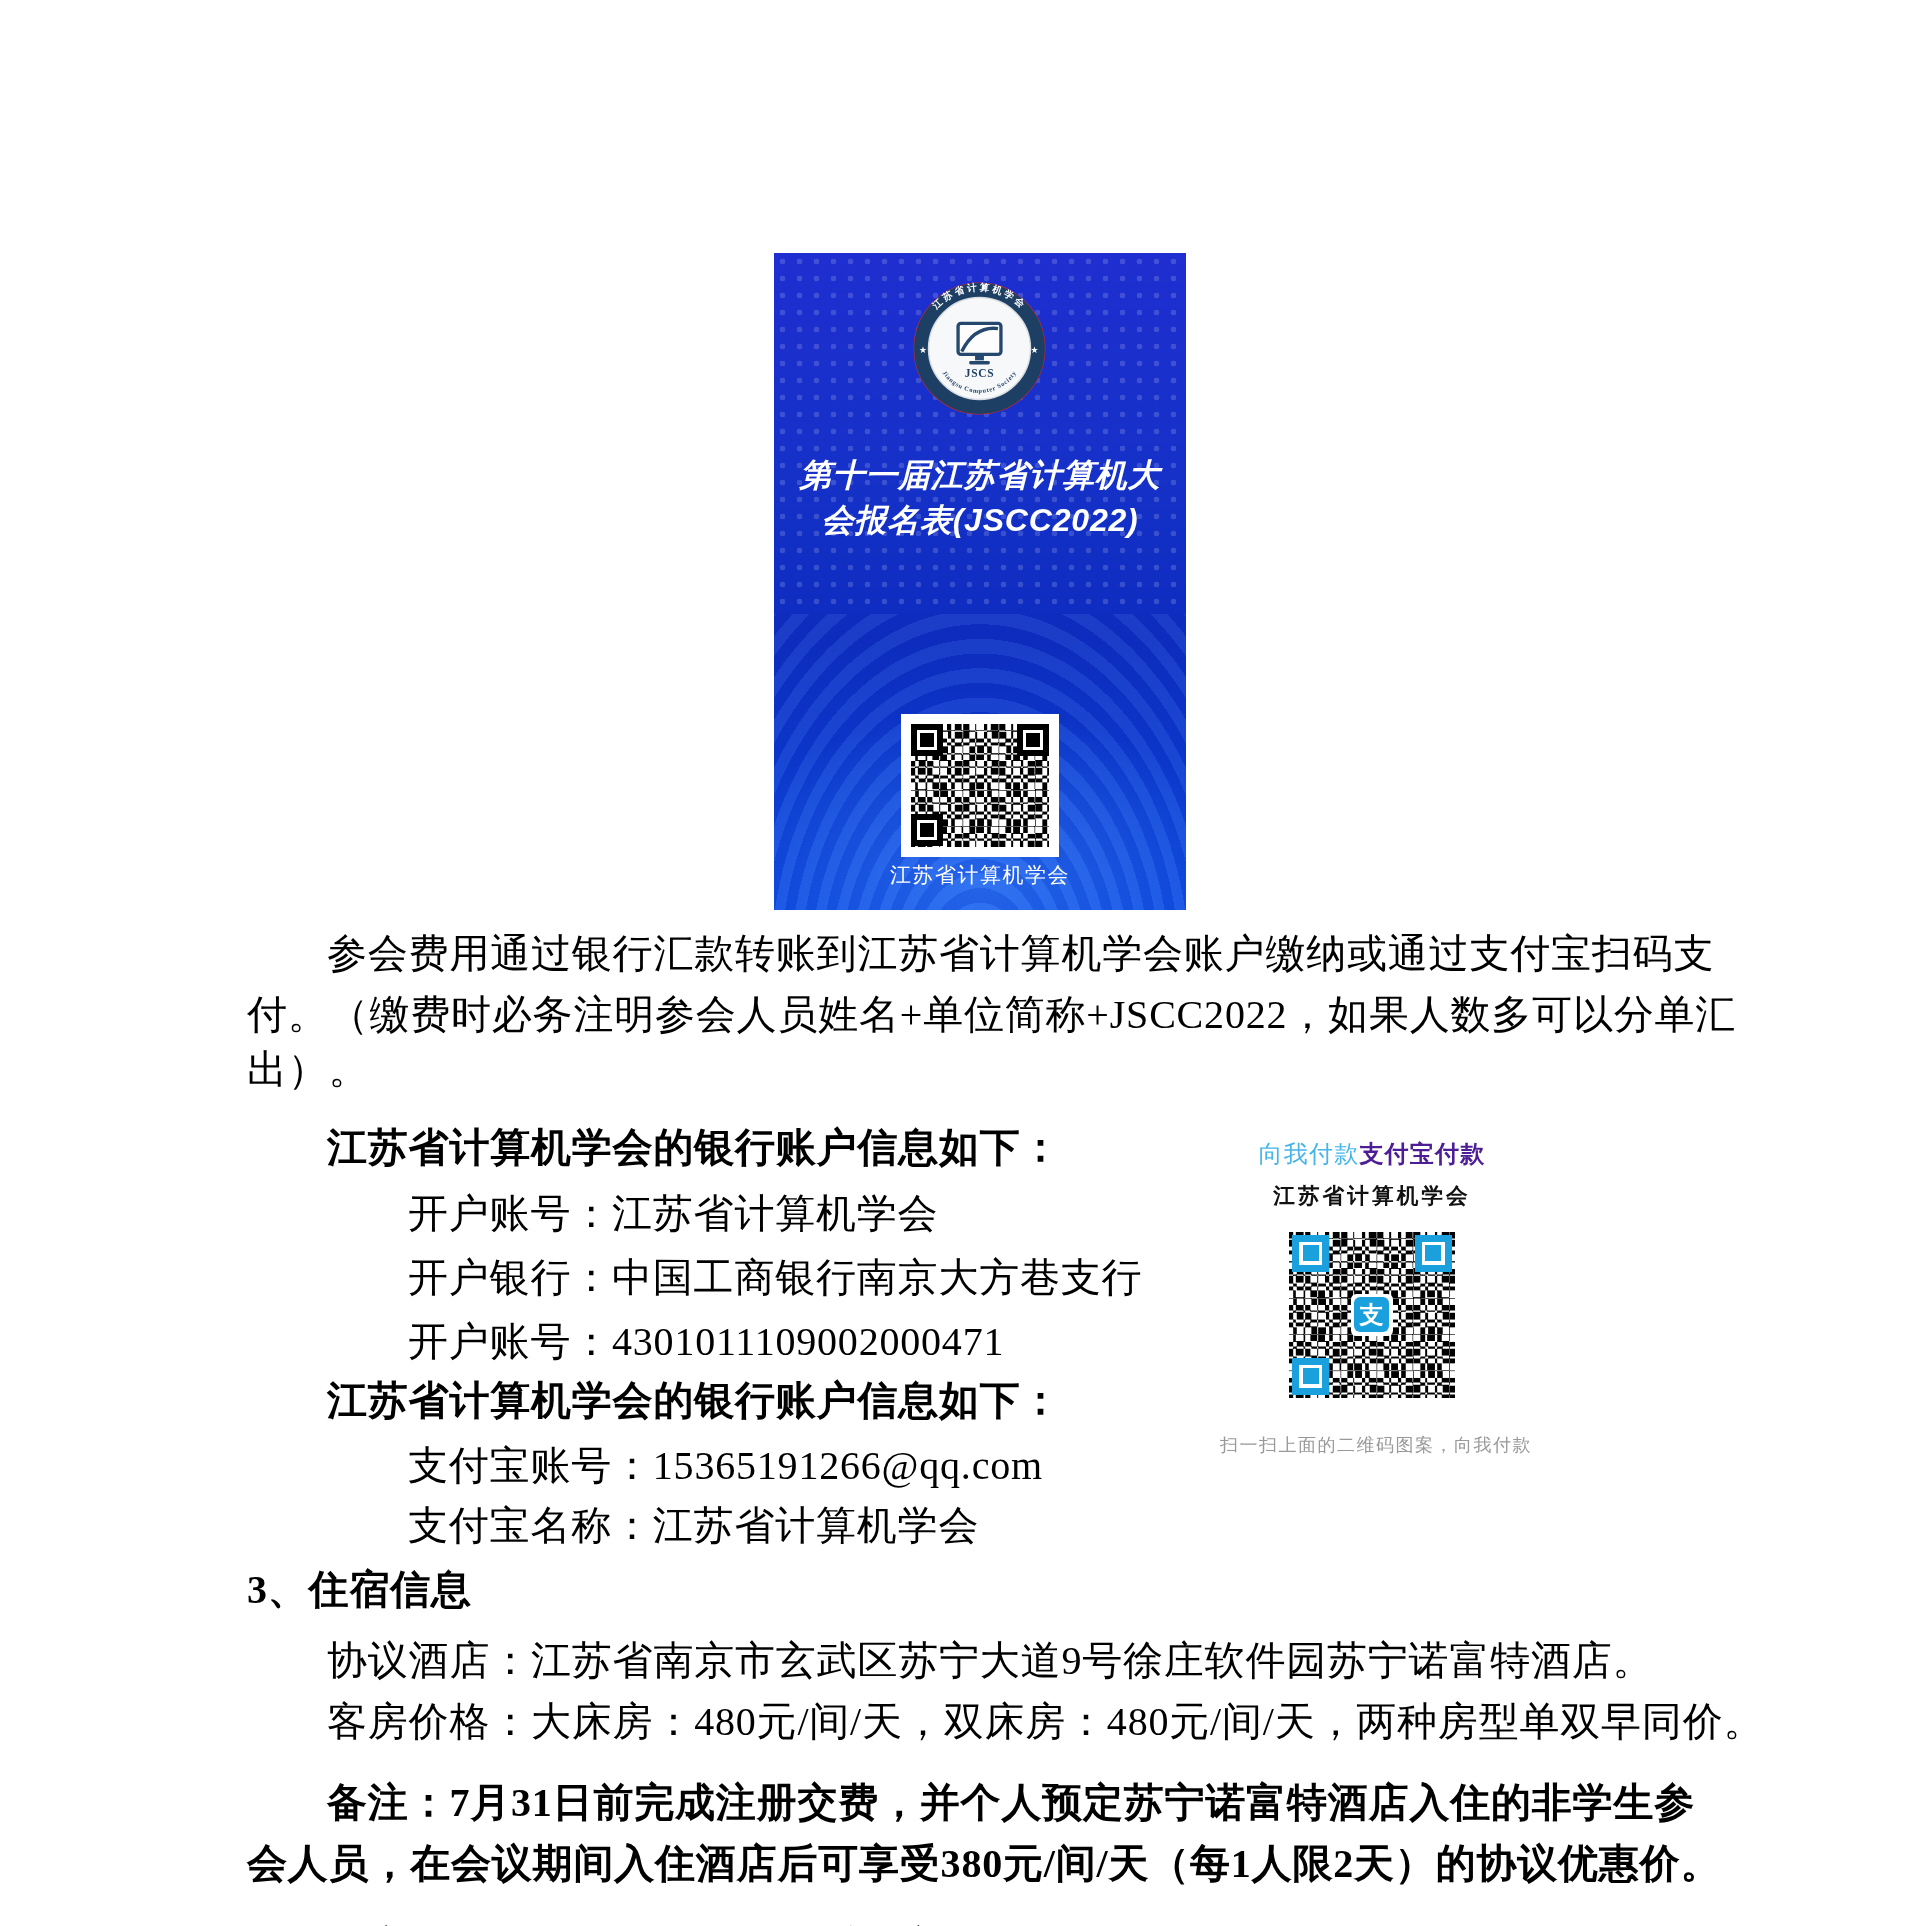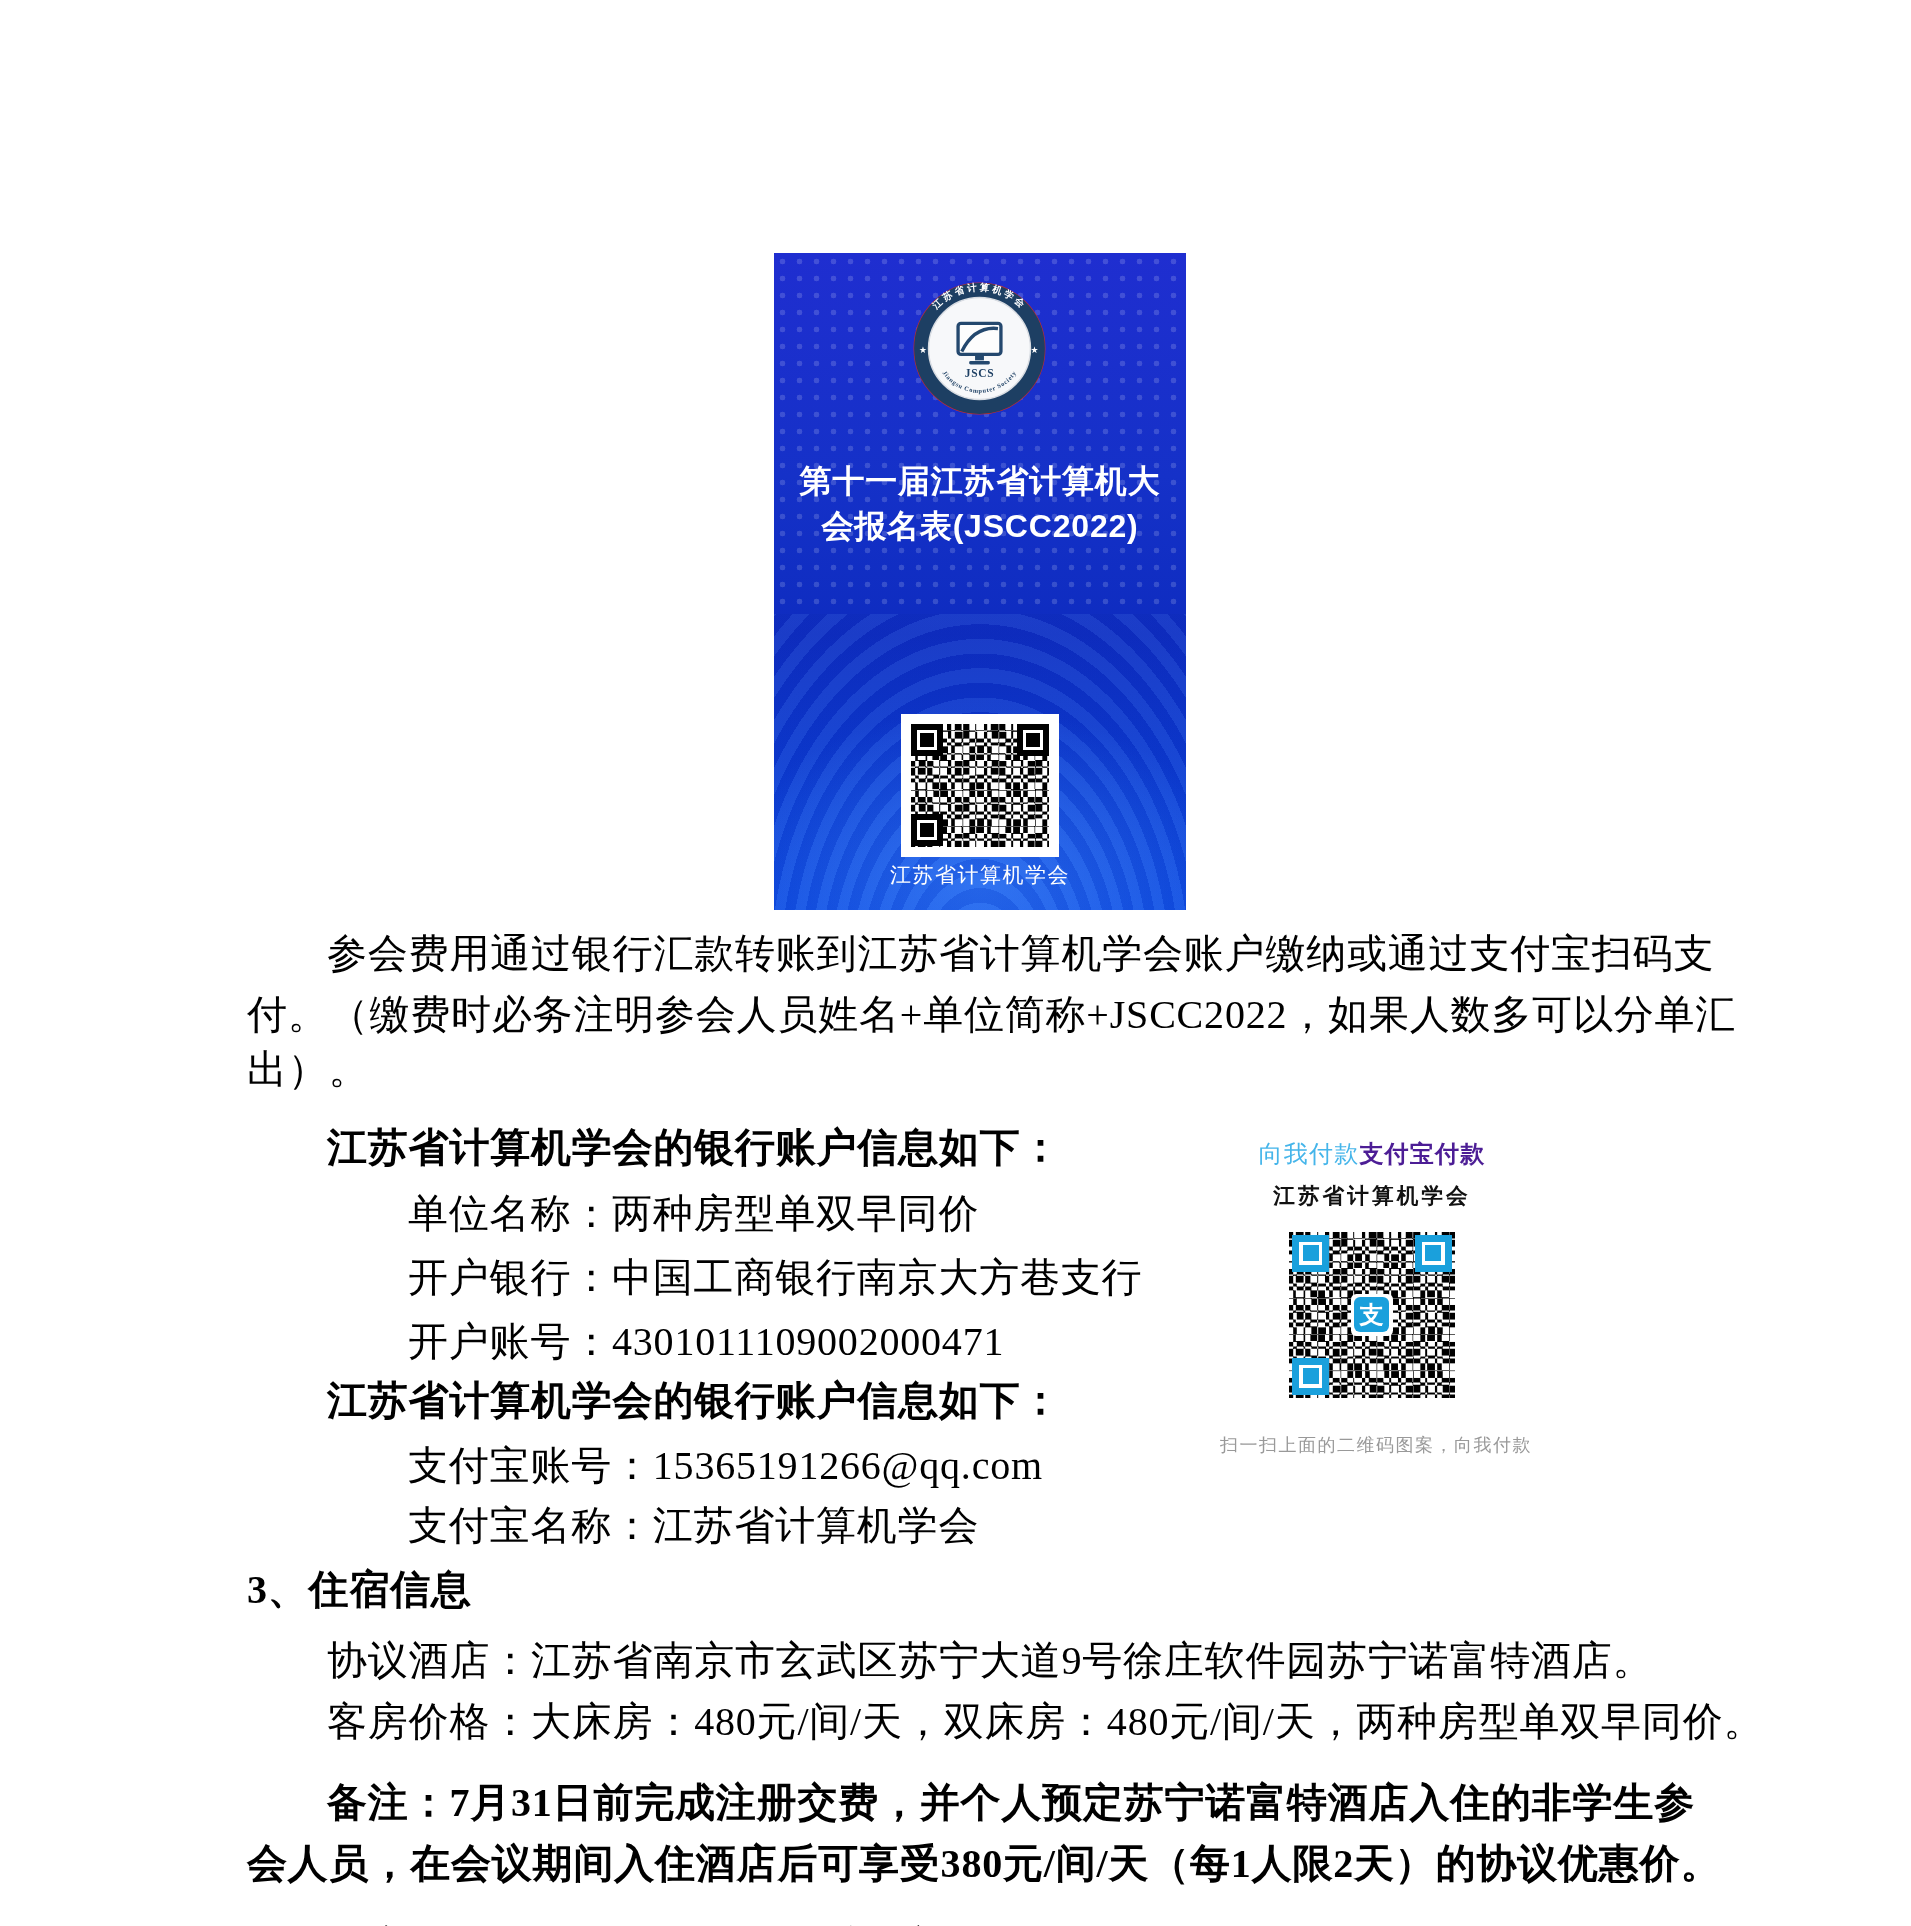--- a/index.html
+++ b/index.html
@@ -16,23 +16,23 @@
         background:
           radial-gradient(ellipse 90% 38% at 50% 96%, rgba(64,140,255,.55) 0%, rgba(64,140,255,0) 70%),
           linear-gradient(180deg,#1f2ed0 0%,#1531c8 34%,#0e2cc0 58%,#0b3bd2 82%,#0a45df 100%);
         overflow:hidden;}
   .card::before{content:"";position:absolute;inset:0 0 45% 0;
         background-image:radial-gradient(rgba(255,255,255,.16) 2.7px,rgba(255,255,255,0) 3.1px);
         background-size:17px 17px;}
   .card::after{content:"";position:absolute;left:-10%;right:-10%;top:55%;height:55%;
         background:repeating-radial-gradient(ellipse at 50% 100%, rgba(120,180,255,.12) 0 10px, rgba(10,40,160,.10) 10px 20px);}
   .badge{position:absolute;left:139px;top:29px;width:133px;height:133px;z-index:2;}
-  .card-title{position:absolute;left:0;top:206px;width:100%;z-index:2;text-align:center;
+  .card-title{position:absolute;left:0;top:200px;width:100%;z-index:2;text-align:center;
         font-family:"Liberation Sans","DejaVu Sans",sans-serif;font-weight:700;
-        font-size:32px;line-height:45px;color:#ffffff;letter-spacing:0.8px;}
+        font-size:32px;line-height:45px;color:#ffffff;letter-spacing:0.8px;font-style:italic;}
   .qr-box{position:absolute;left:127px;top:461px;width:158px;height:143px;background:#ffffff;z-index:2;}
   .qr-noise{position:absolute;background:
         repeating-conic-gradient(#000 0% 25%, #fff 0% 50%),
         repeating-conic-gradient(#000 0% 25%, #fff 0% 50%);
         background-size:14.6px 14.6px,24px 24px;background-position:0 0,4.2px 6.5px;
         background-blend-mode:difference;}
   .card-qr-noise{left:10px;top:10px;width:138px;height:123px;}
   .finder{position:absolute;width:32px;height:32px;border:6.2px solid #000;background:#fff;box-sizing:border-box;}
   .finder::after{content:"";position:absolute;inset:3.1px;background:inherit;background:#000;}
   .f-tl{left:10px;top:10px;}  .f-tr{left:116px;top:10px;}  .f-bl{left:10px;top:100px;}
@@ -105,21 +105,21 @@
       <div class="finder f-bl"></div>
     </div>
     <div class="qr-caption">江苏省计算机学会</div>
   </section>
 
   <div class="line" style="left:327px;top:923px">参会费用通过银行汇款转账到江苏省计算机学会账户缴纳或通过支付宝扫码支</div>
   <div class="line" style="left:247px;top:984px">付。（缴费时必务注明参会人员姓名+单位简称+JSCC2022，如果人数多可以分单汇</div>
   <div class="line" style="left:247px;top:1039px">出）。</div>
 
   <div class="line b" style="left:327px;top:1117px">江苏省计算机学会的银行账户信息如下：</div>
-  <div class="line" style="left:408px;top:1183px">单位名称：两种房型单双早同价</div>
+  <div class="line" style="left:408px;top:1183px">开户账号：江苏省计算机学会</div>
   <div class="line" style="left:408px;top:1247px">开户银行：中国工商银行南京大方巷支行</div>
   <div class="line" style="left:408px;top:1311px">开户账号：4301011109002000471</div>
 
   <div class="line b" style="left:327px;top:1370px">江苏省计算机学会的银行账户信息如下：</div>
   <div class="line" style="left:408px;top:1435px">支付宝账号：15365191266@qq.com</div>
   <div class="line" style="left:408px;top:1495px">支付宝名称：江苏省计算机学会</div>
 
   <aside class="alipay-panel">
     <div class="ali-welcome">
       <span>向我付款</span><span class="strong">支付宝付款</span>

